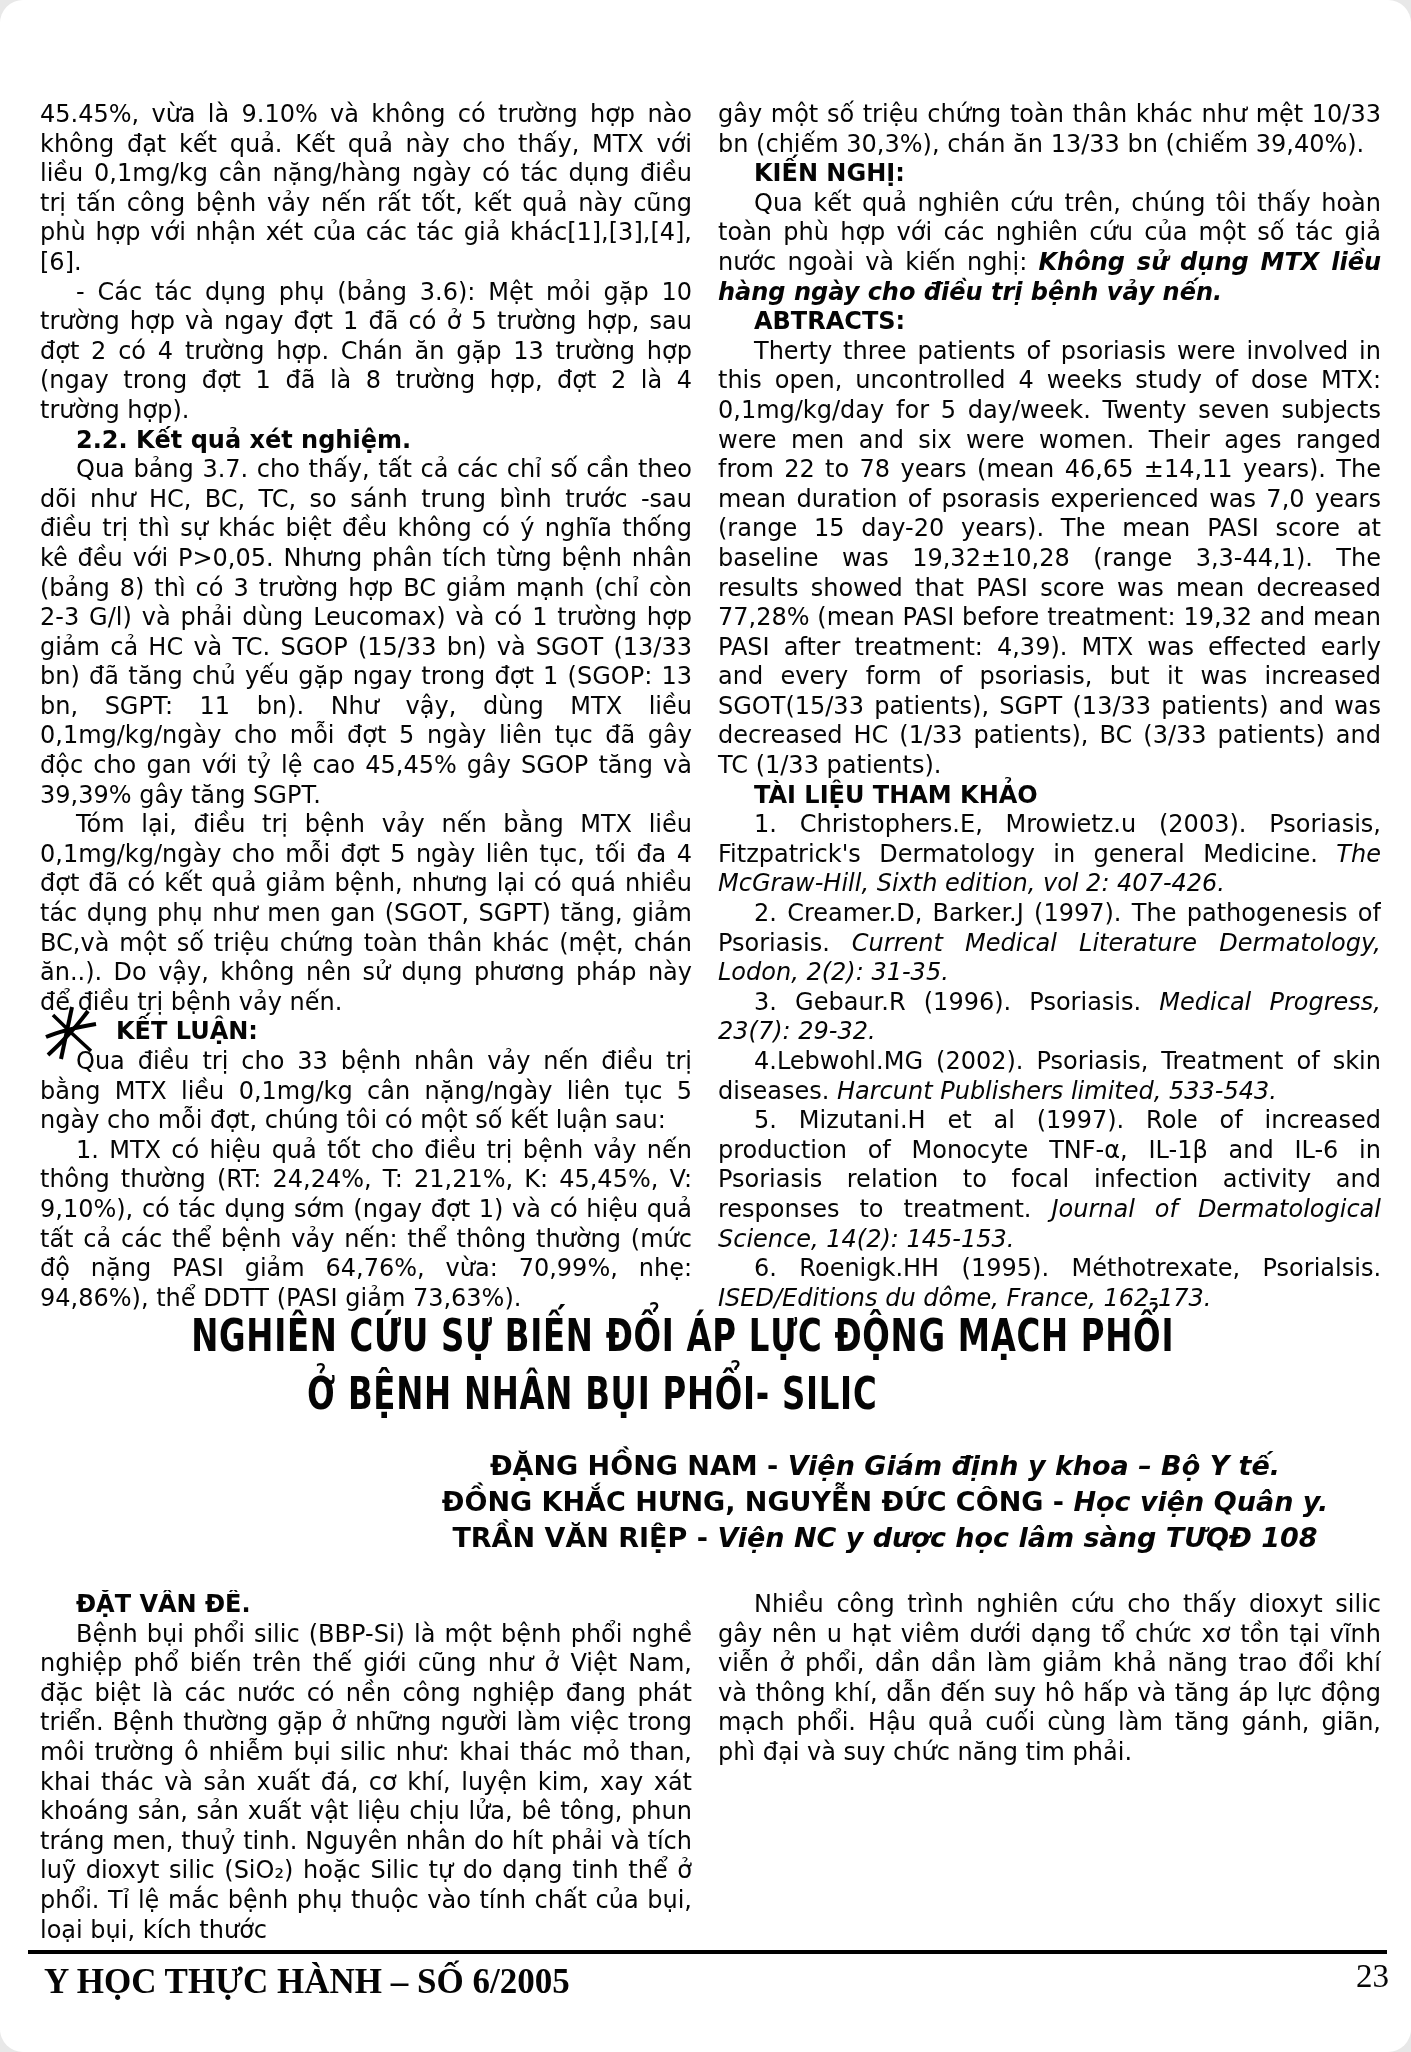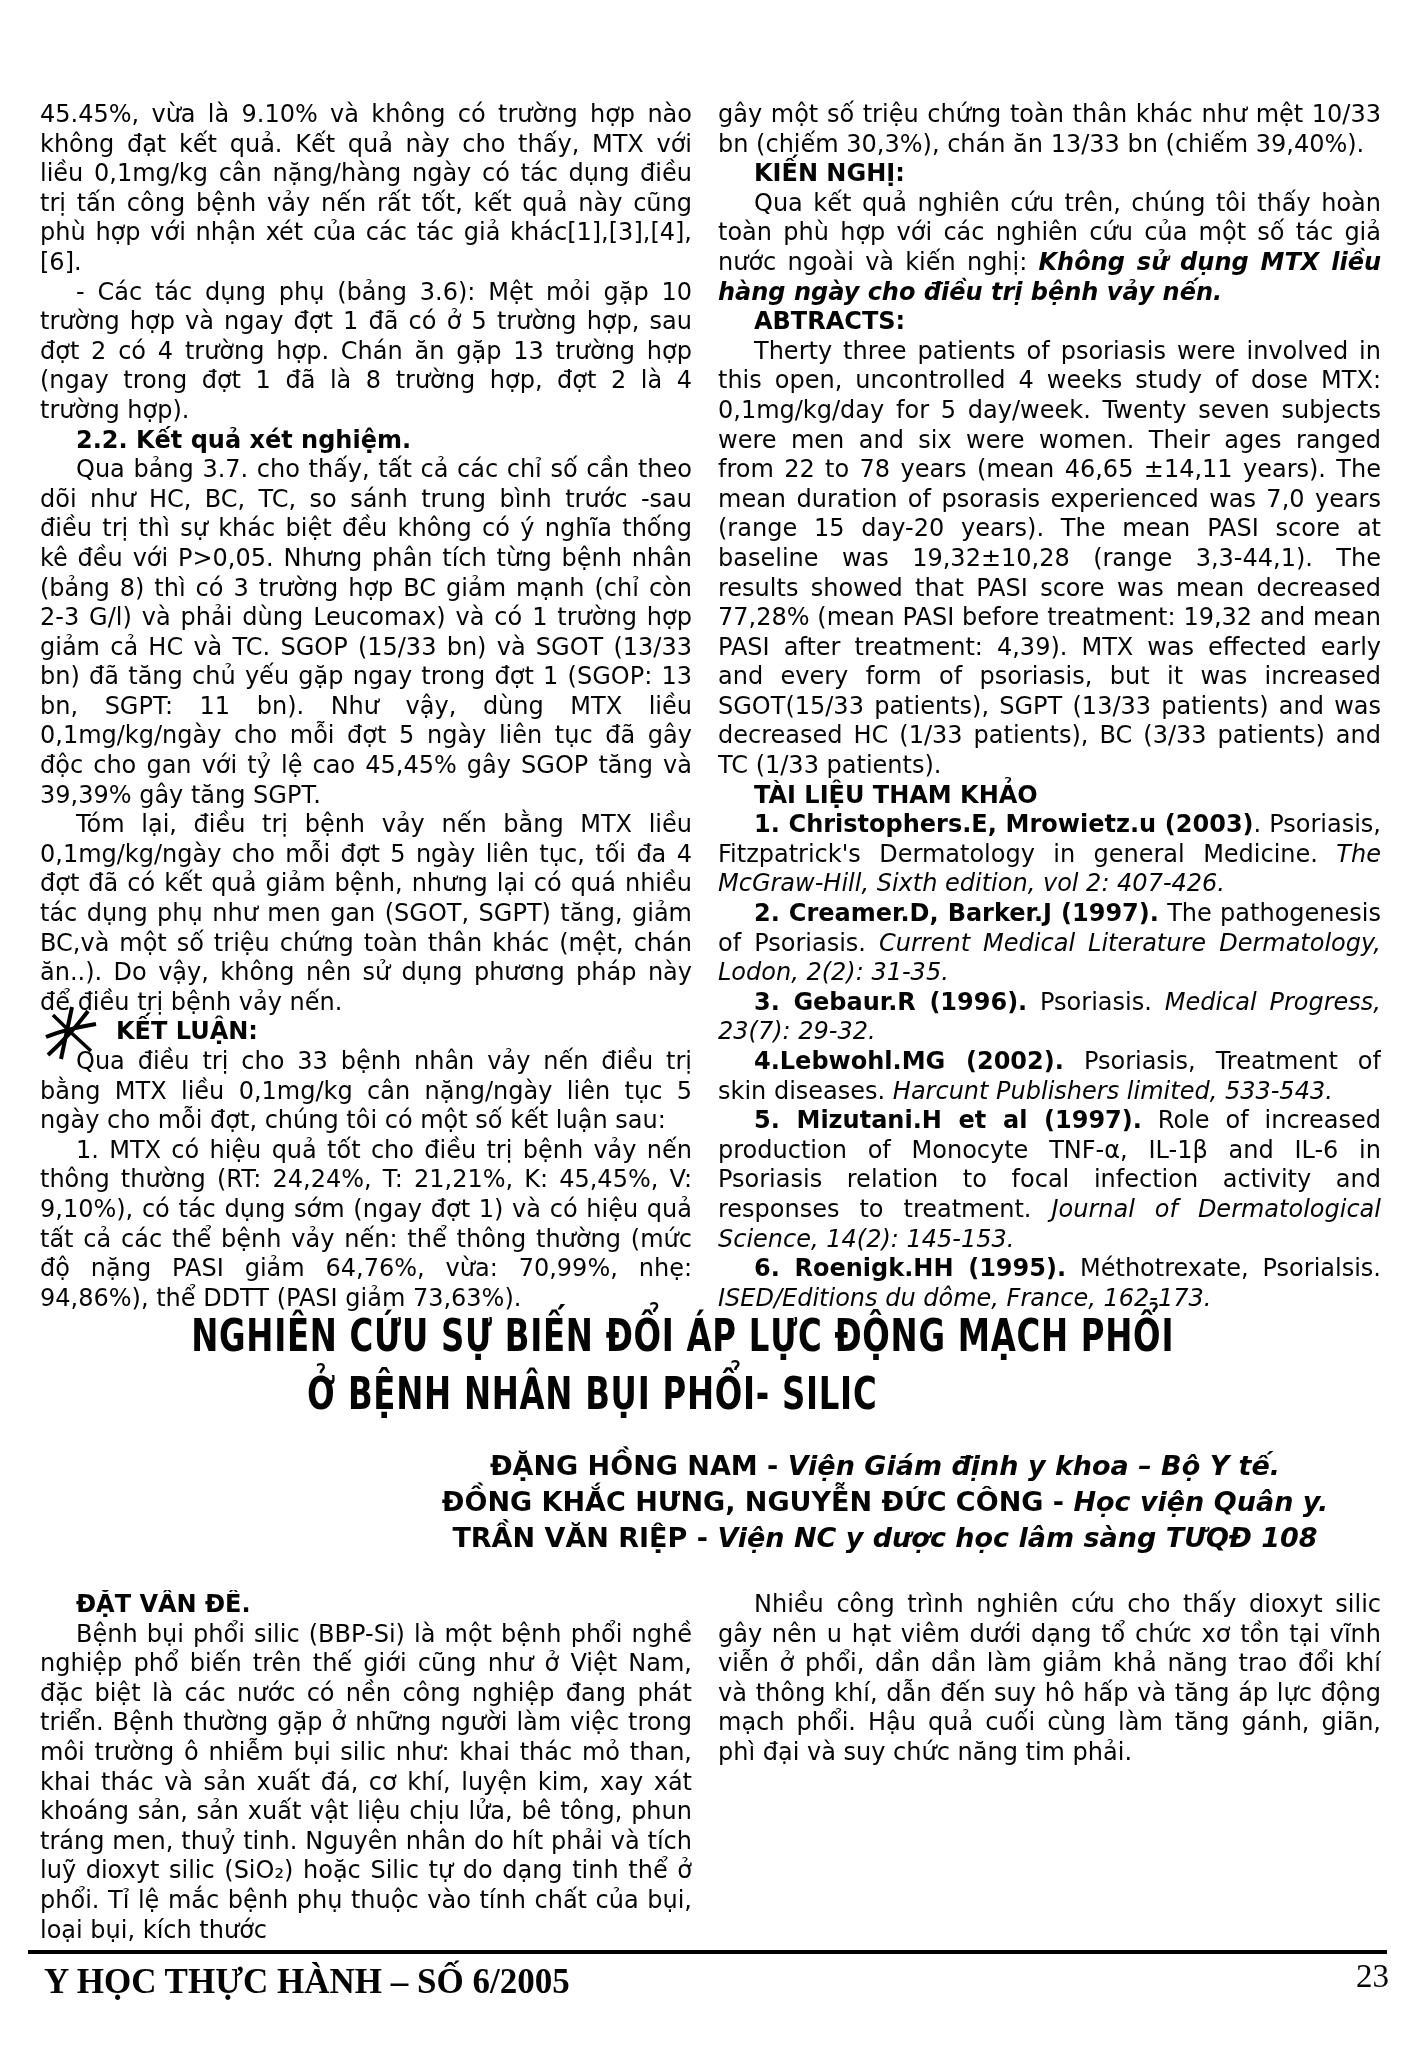--- a/index.html
+++ b/index.html
@@ -1,35 +1,35 @@
 <!DOCTYPE html>
 <html><head>
 <meta charset="utf-8">
 <style>
   * { margin:0; padding:0; box-sizing:border-box; }
   html,body { width:1411px; height:2052px; overflow:hidden; }
   body { background:#e8e8e8; font-family:"DejaVu Sans","Liberation Sans",sans-serif; color:#050505; }
-  .page { position:absolute; inset:0; background:#ffffff; }
+  .page { position:absolute; inset:0; background:#ffffff;border-radius:23px; }
 
   
   .cols { position:absolute; left:40px; display:flex; gap:26px; overflow:hidden; }
   .article1 { top:100px; height:1214px; }
   .article2 { top:1590px; height:360px; }
   .col { width:652px; }
   .col.rightcol { width:663px; }
 
   p, h3 { font-size:24px; line-height:29.6px; }
   p { text-align:justify; text-indent:36px; }
   p.noindent { text-indent:0; }
   h3 { font-weight:700; padding-left:36px; text-align:left; }
   h3.ketluan { position:relative; padding-left:76px; }
   .scrawl { position:absolute; left:0px; top:-14px; width:62px; height:58px; }
   .scrawl svg { display:block; }
   .bi { font-weight:700; font-style:italic; }
-  .ref strong { font-weight:700; }
+  .ref strong { font-weight:400; }
   .ref em, p em { font-style:italic; }
 
   
   .title-block { position:absolute; top:1312px; left:0; width:1185px; text-align:center; }
   .title-line { line-height:48px; white-space:nowrap; }
   .tcond { display:inline-block; font-weight:700; font-size:45px; letter-spacing:1px;
            transform:scaleX(0.72); transform-origin:50% 50%; }
 
   
   .authors { position:absolute; top:1448px; left:370px; width:1030px; text-align:center; }

